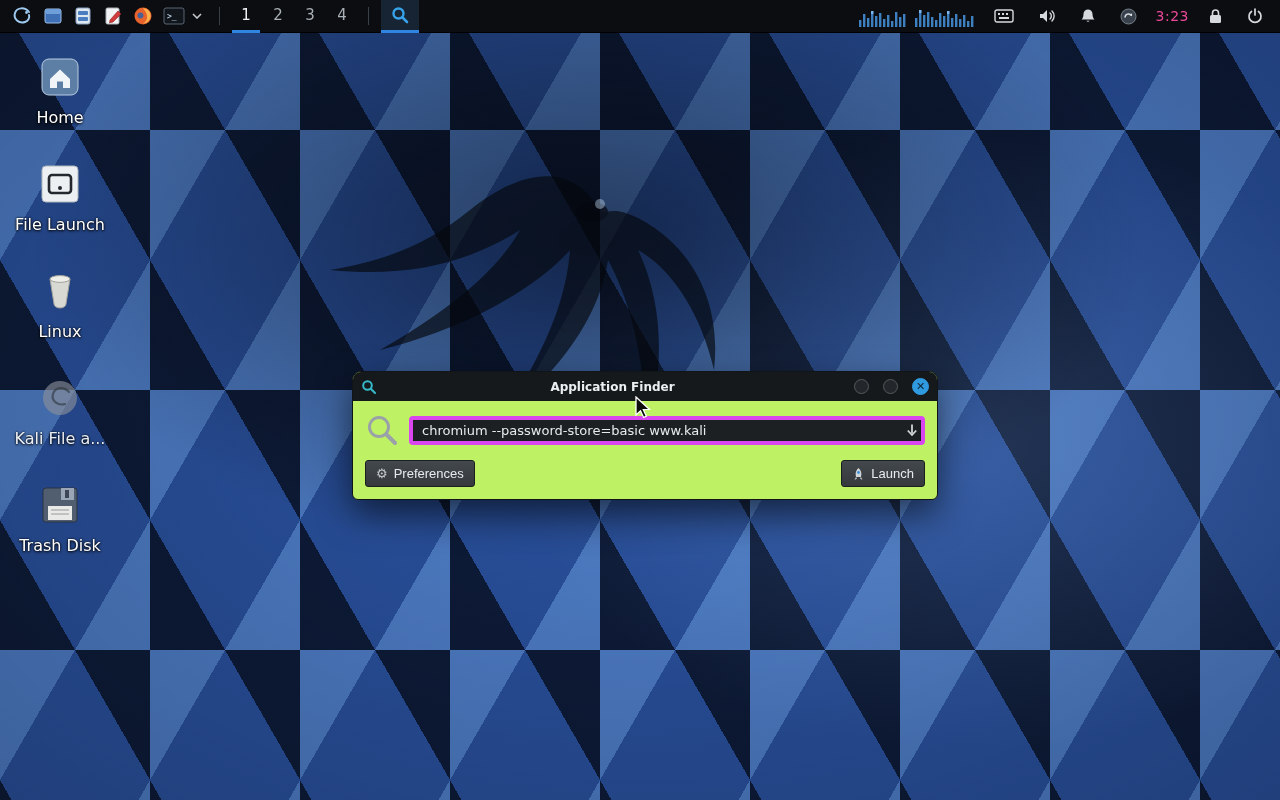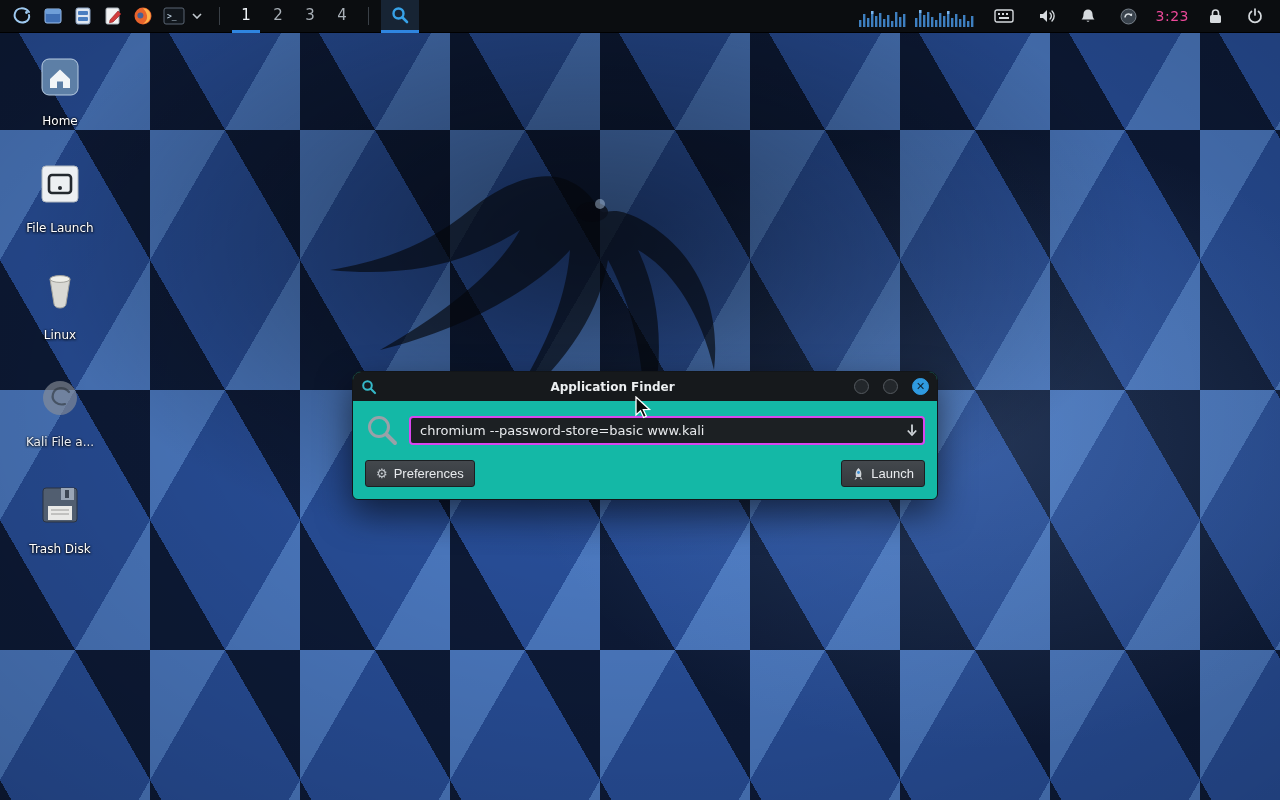--- a/index.html
+++ b/index.html
@@ -31,38 +31,38 @@
   .ws.active { color:#eef2f6; border-bottom-color:#2f85e0; }
   .task-finder { width:38px; height:33px; display:flex; align-items:center; justify-content:center;
     background:rgba(70,120,180,.22); border-bottom:3px solid #2f85e0; }
   .spacer { flex:1; }
   .tray { display:flex; align-items:center; gap:14px; margin-right:6px; }
   .clock { font-size:14px; color:#ec4899; letter-spacing:.5px; }
 
   
   .desk-item { position:absolute; left:12px; width:96px; text-align:center; z-index:5; }
   .desk-item .ic { display:inline-block; }
-  .desk-item .lbl { margin-top:12px; font-size:12px; color:#fff; text-shadow:0 1px 3px #000, 0 0 2px #000;
+  .desk-item .lbl { margin-top:6px; font-size:16px; color:#fff; text-shadow:0 1px 3px #000, 0 0 2px #000;
     white-space:nowrap; overflow:hidden; text-overflow:ellipsis; max-width:96px; }
 
   
   .finder { position:absolute; left:352px; top:371px; width:586px; z-index:50;
-    background:#14b8a6; border:1px solid #121518; border-radius:9px 9px 6px 6px;
+    background:#bef264; border:1px solid #121518; border-radius:9px 9px 6px 6px;
     box-shadow:0 14px 34px rgba(0,0,0,.55); }
   .titlebar { height:29px; background:#16191c; border-radius:8px 8px 0 0;
     display:flex; align-items:center; padding:0 8px; gap:8px; }
   .titlebar .title { flex:1; text-align:center; font-size:12px; font-weight:bold; color:#eceff1; }
   .wbtn { width:15px; height:15px; border-radius:50%; background:#23272b; border:1px solid #54595f;
     display:flex; align-items:center; justify-content:center; margin-left:6px; }
   .wbtn.close { width:17px; height:17px; background:#2f9ae0; border-color:#2f9ae0; color:#0e2333;
     font-size:11px; font-weight:bold; line-height:1; }
   .finder-body { padding:12px 12px 12px 12px; }
   .row1 { display:flex; align-items:center; gap:10px; }
   .input-wrap { position:relative; flex:1; }
-  .cmd-input { width:100%; height:29px; background:#1c2023; border:2px solid #d946ef; border-radius:4px;
+  .cmd-input { width:100%; height:29px; background:#1c2023; border:4px solid #d946ef; border-radius:4px;
     color:#e8eaed; font-size:13px; font-family:"DejaVu Sans",sans-serif; padding:0 28px 0 9px; outline:none; caret-color:#e8eaed; }
   .combo-arrow { position:absolute; right:6px; top:7px; }
   .row2 { display:flex; justify-content:space-between; margin-top:13px; }
   .btn { display:inline-flex; align-items:center; gap:6px; height:27px; padding:0 10px;
     background:linear-gradient(#43484d,#35393d); border:1px solid #1b1e21; border-radius:3px;
     color:#e8eaed; font-size:13px; cursor:default; }
   .btn .g { font-size:13px; color:#c3c8cd; line-height:1; }
 
   .cursor { position:absolute; left:634px; top:396px; z-index:300; }
 </style>

